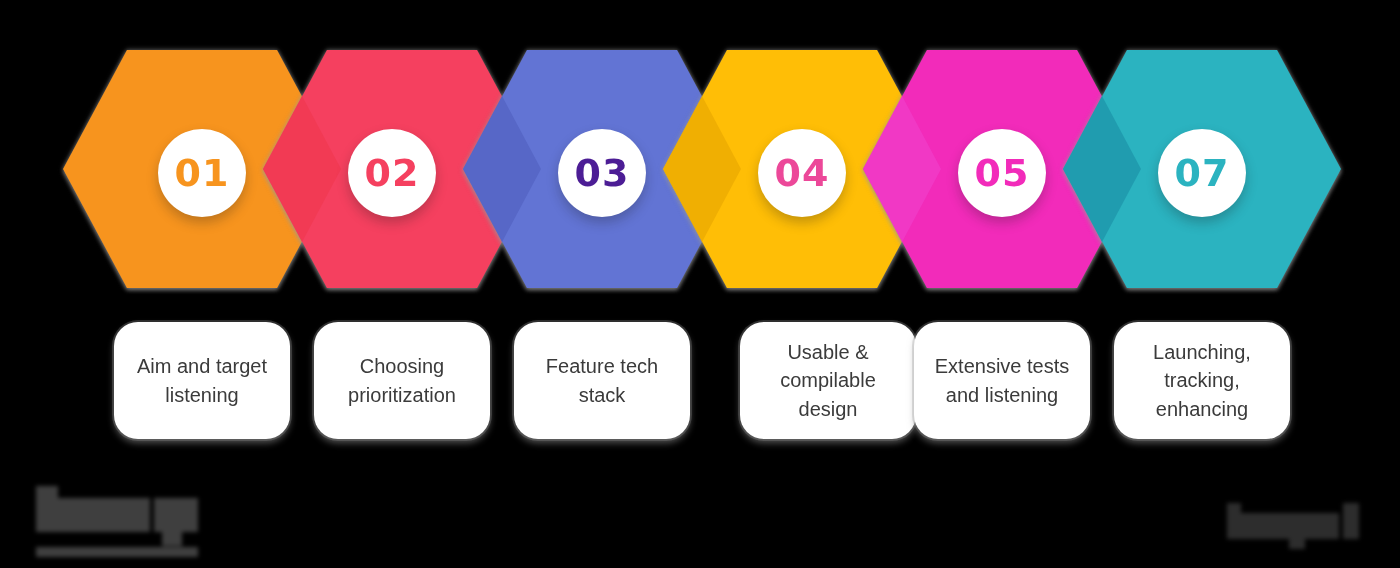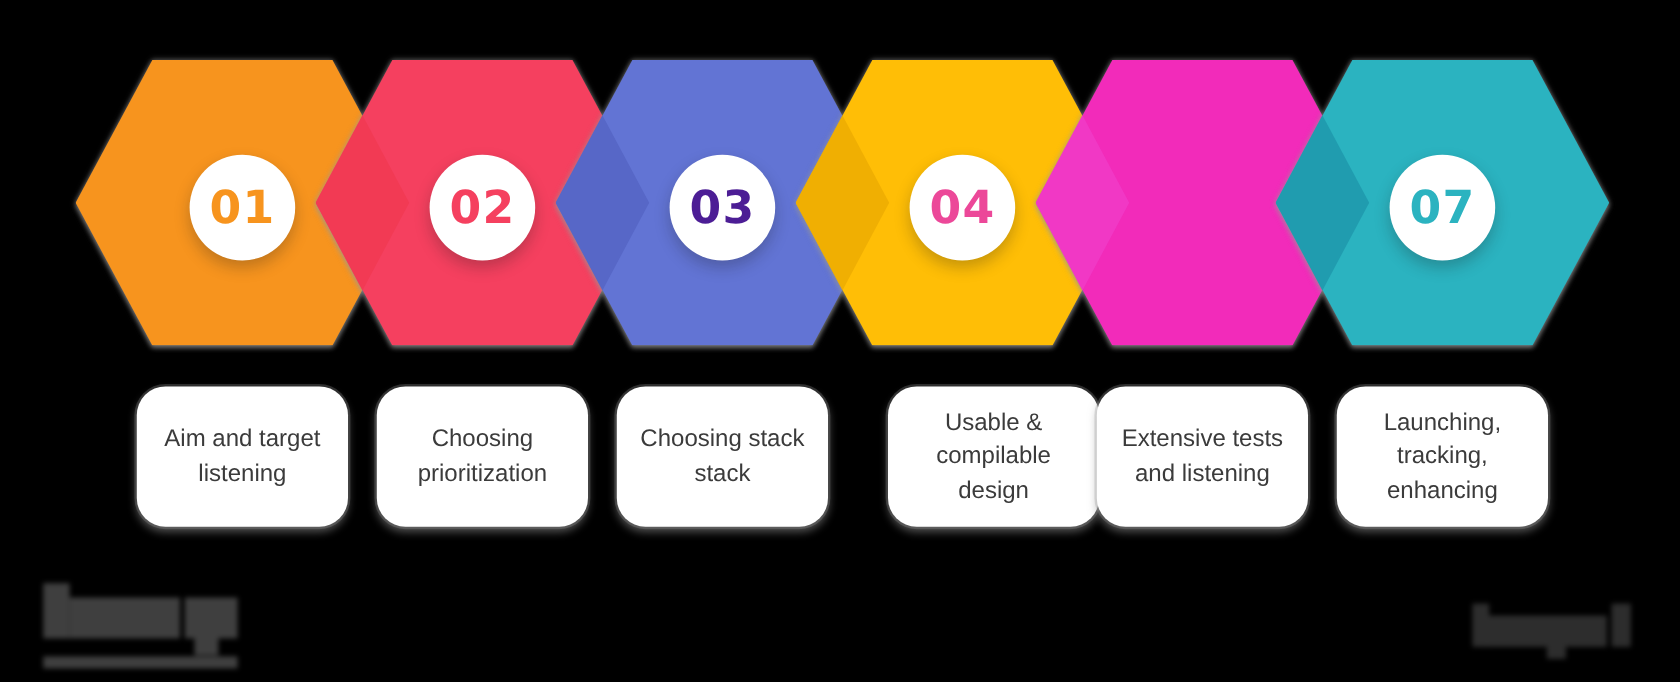--- a/index.html
+++ b/index.html
@@ -112,41 +112,44 @@
 
   <div class="diamond" style="left: 263px; background: rgba(240, 56, 80, 0.75);"></div>
   <div class="diamond" style="left: 463px; background: rgba(80, 95, 190, 0.6);"></div>
   <div class="diamond" style="left: 663px; background: rgba(230, 165, 0, 0.6);"></div>
   <div class="diamond" style="left: 863px; background: rgba(240, 60, 200, 0.8);"></div>
   <div class="diamond" style="left: 1063px; background: rgba(30, 150, 170, 0.8);"></div>
 
   <div class="circle" style="left:158px">
     <span class="num" style="color: rgb(247, 148, 30);">01</span>
   </div>
-  <div class="circle" style="left:358px">
+  <div class="circle" style="left:348px">
     <span class="num" style="color: rgb(245, 64, 95);">02</span>
   </div>
   <div class="circle" style="left:558px">
     <span class="num" style="color: #4c1d95;">03</span>
   </div>
   <div class="circle" style="left:758px">
     <span class="num" style="color: #ec4899;">04</span>
+  </div>
+  <div class="circle" style="left:958px">
+    <span class="num" style="color: rgb(242, 43, 186);">05</span>
   </div>
   <div class="circle" style="left:1158px">
     <span class="num" style="color: rgb(43, 179, 192);">07</span>
   </div>
 
   <div class="card" style="left:114px">
     <p class="card-label">Aim and target listening</p>
   </div>
   <div class="card" style="left:314px">
     <p class="card-label">Choosing prioritization</p>
   </div>
   <div class="card" style="left:514px">
-    <p class="card-label">Choosing stack stack</p>
+    <p class="card-label">Feature tech stack</p>
   </div>
   <div class="card" style="left:740px">
     <p class="card-label">Usable &amp; compilable design</p>
   </div>
   <div class="card" style="left:1114px">
     <p class="card-label">Launching, tracking, enhancing</p>
   </div>
   <div class="card" style="left:914px">
     <p class="card-label">Extensive tests and listening</p>
   </div>

